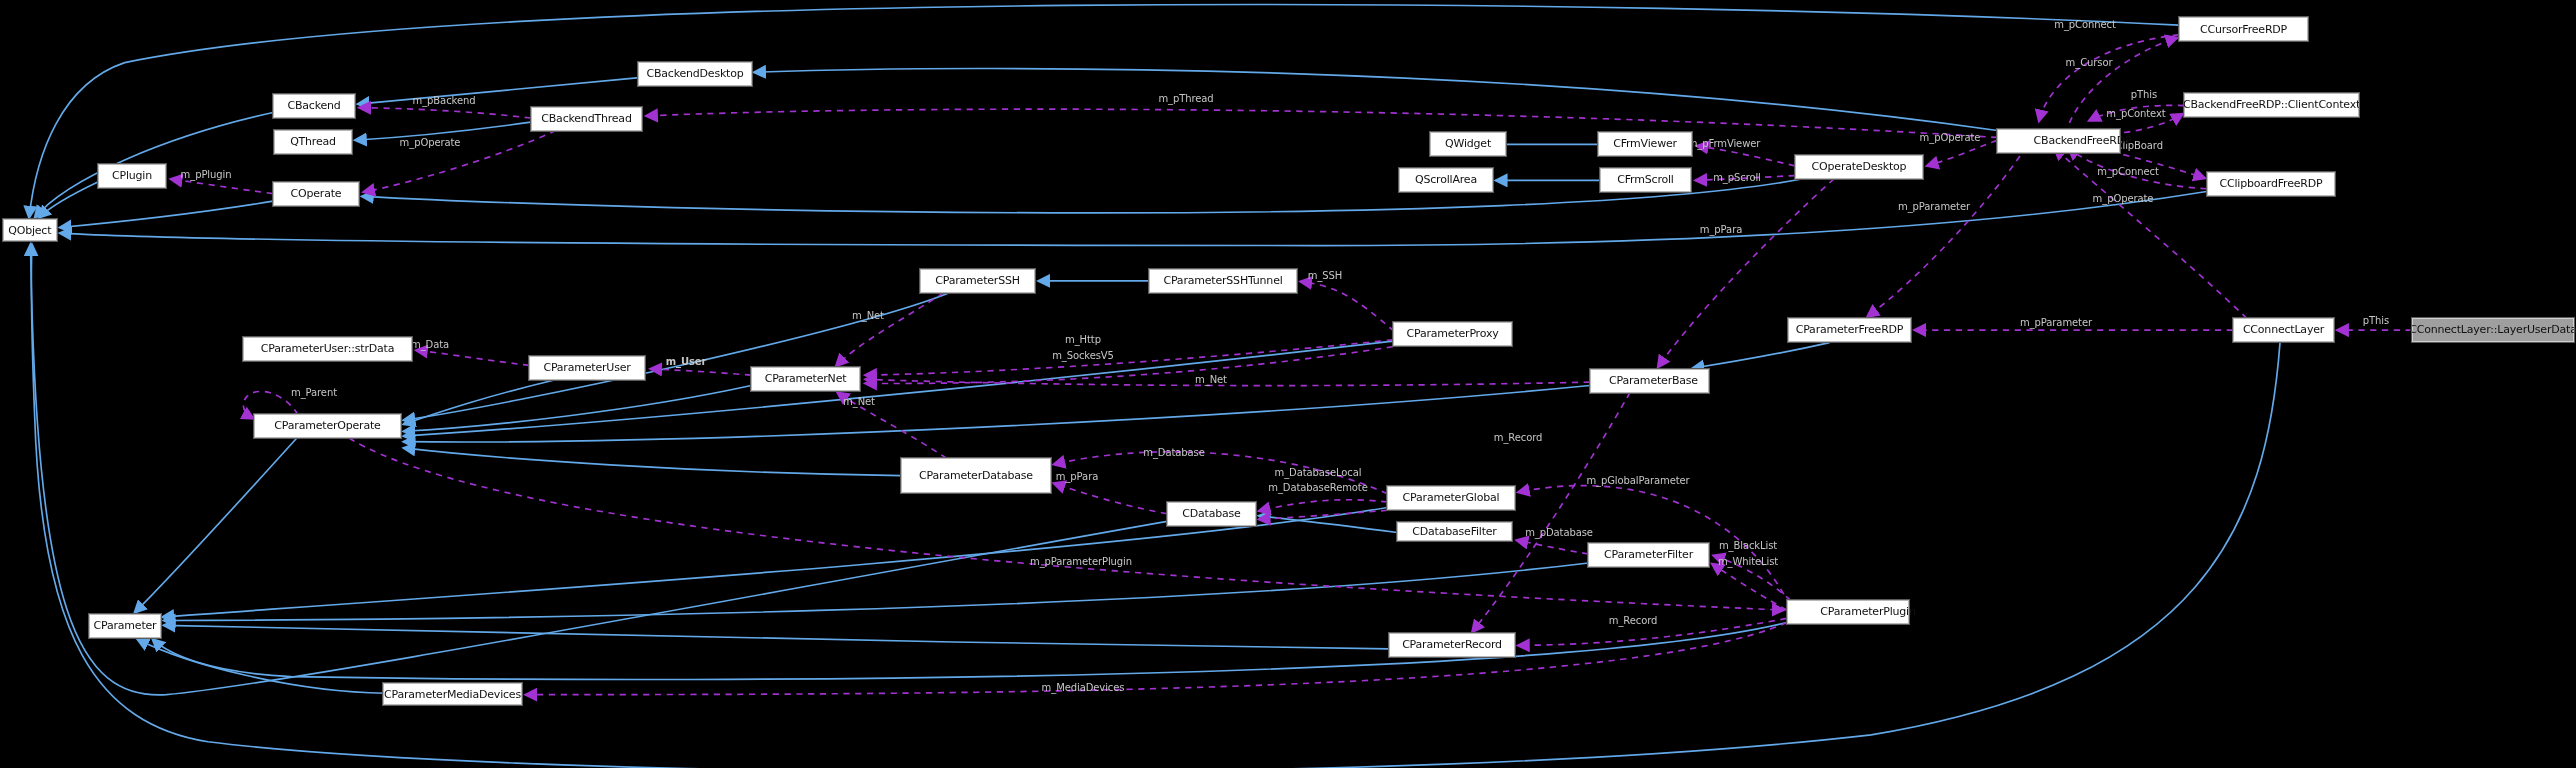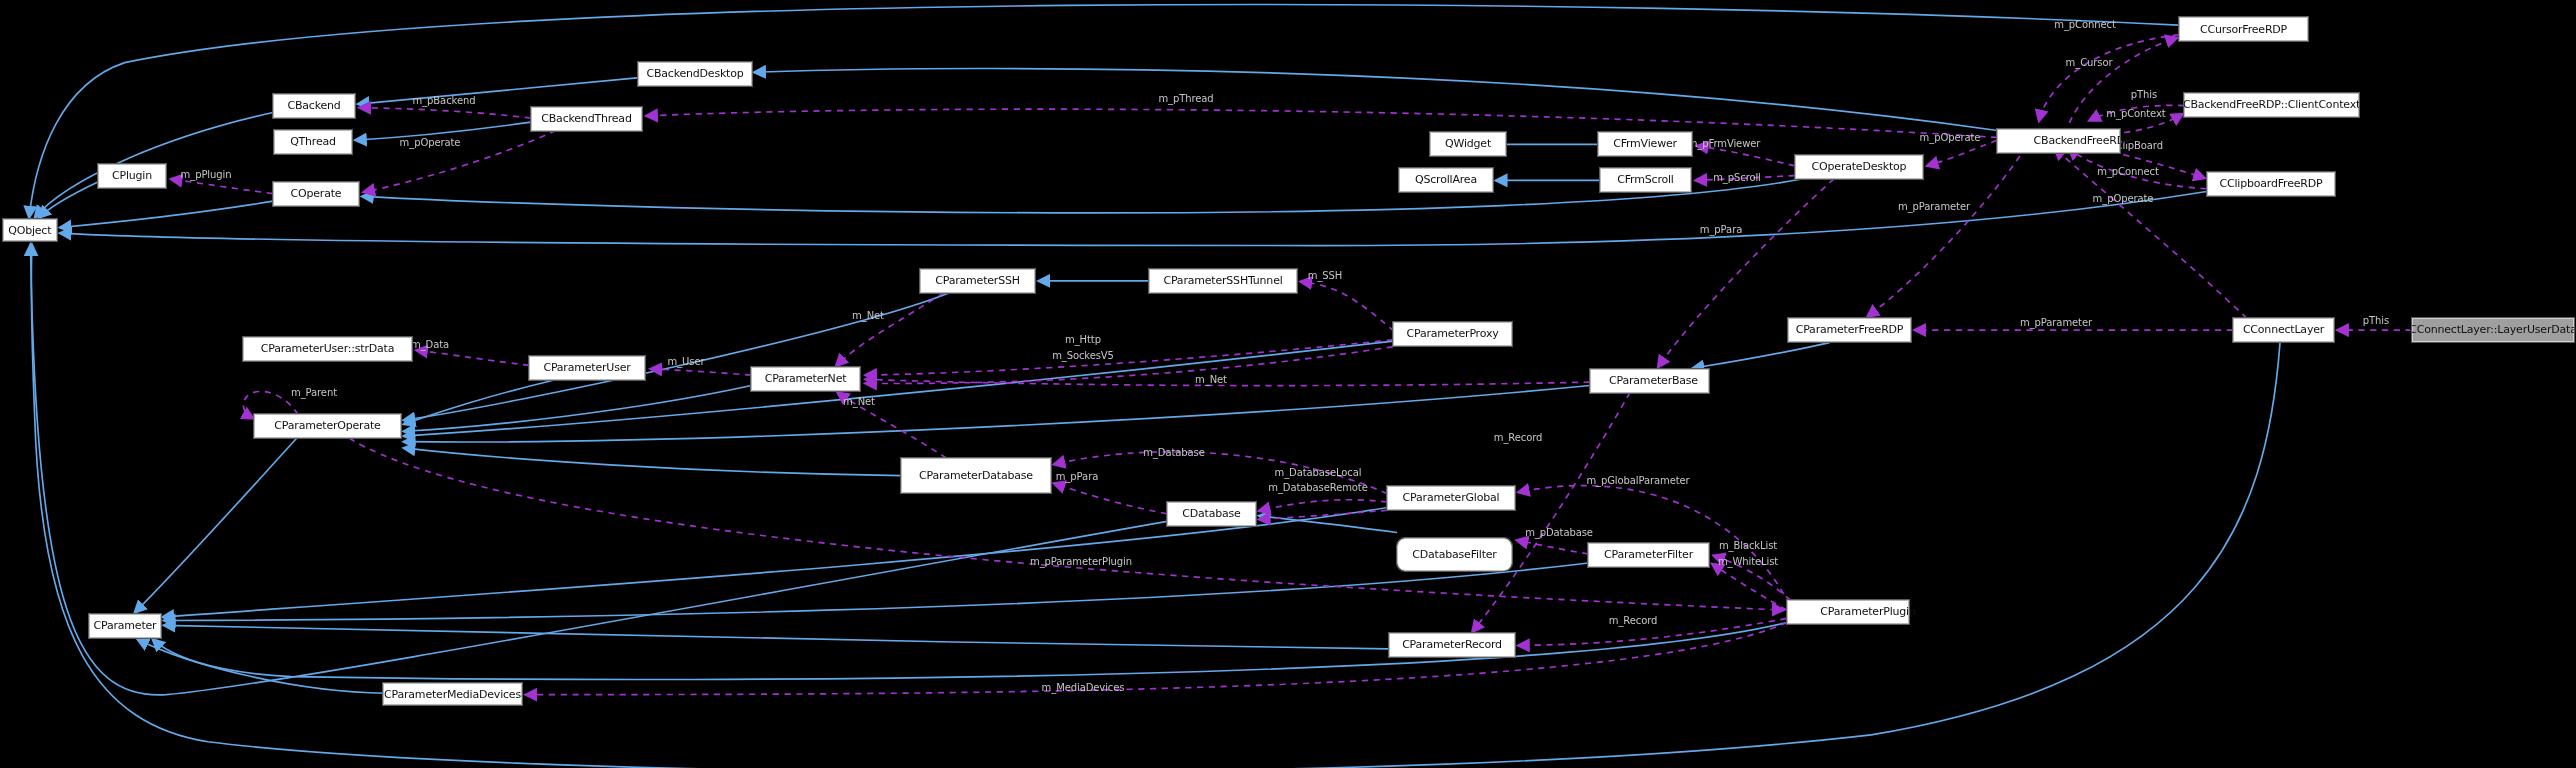--- a/index.html
+++ b/index.html
@@ -116,21 +116,21 @@
       <span class="edge-label" style="left: 1934px; top: 206px;">m_pParameter</span>
       <span class="edge-label" style="left: 2056px; top: 322px;">m_pParameter</span>
       <span class="edge-label" style="left: 2376px; top: 320px;">pThis</span>
       <span class="edge-label" style="left: 1721px; top: 229px;">m_pPara</span>
       <span class="edge-label" style="left: 1325px; top: 275px;">m_SSH</span>
       <span class="edge-label" style="left: 1083px; top: 339px;">m_Http</span>
       <span class="edge-label" style="left: 1083px; top: 355px;">m_SockesV5</span>
       <span class="edge-label" style="left: 1211px; top: 379px;">m_Net</span>
       <span class="edge-label" style="left: 868px; top: 315px;">m_Net</span>
       <span class="edge-label" style="left: 859px; top: 401px;">m_Net</span>
-      <span class="edge-label" style="left: 686px; top: 361px;">m_User</span>
+      <span class="edge-label" style="left: 686px; top: 361px; font-weight: bold;">m_User</span>
       <span class="edge-label" style="left: 430px; top: 344px;">m_Data</span>
       <span class="edge-label" style="left: 306px; top: 392px; margin-left: 8px;">m_Parent</span>
       <span class="edge-label" style="left: 1518px; top: 437px;">m_Record</span>
       <span class="edge-label" style="left: 1077px; top: 476px;">m_pPara</span>
       <span class="edge-label" style="left: 1174px; top: 452px;">m_Database</span>
       <span class="edge-label" style="left: 1318px; top: 472px;">m_DatabaseLocal</span>
       <span class="edge-label" style="left: 1318px; top: 487px;">m_DatabaseRemote</span>
       <span class="edge-label" style="left: 1638px; top: 480px;">m_pGlobalParameter</span>
       <span class="edge-label" style="left: 1559px; top: 532px;">m_pDatabase</span>
       <span class="edge-label" style="left: 1748px; top: 545px;">m_BlackList</span>
@@ -151,21 +151,21 @@
       <div class="node" style="left: 1149px; top: 269px; width: 148px; height: 23.6px;">CParameterSSHTunnel</div>
       <div class="node" style="left: 243px; top: 337px; width: 169px; height: 23.6px;">CParameterUser::strData</div>
       <div class="node" style="left: 529px; top: 356px; width: 116px; height: 23.6px;">CParameterUser</div>
       <div class="node" style="left: 751px; top: 367px; width: 109px; height: 23.6px;">CParameterNet</div>
       <div class="node" style="left: 254px; top: 414px; width: 147px; height: 23.6px;">CParameterOperate</div>
       <div class="node" style="left: 1393px; top: 322px; width: 119px; height: 23.6px;">CParameterProxy</div>
       <div class="node" style="left: 1590px; top: 369px; width: 119px; height: 23.6px; padding-left: 8px;">CParameterBase</div>
       <div class="node" style="left: 901px; top: 458px; width: 150px; height: 35px;">CParameterDatabase</div>
       <div class="node" style="left: 1167px; top: 502px; width: 89px; height: 23.6px;">CDatabase</div>
       <div class="node" style="left: 1387px; top: 486px; width: 128px; height: 23.6px;">CParameterGlobal</div>
-      <div class="node" style="left: 1397px; top: 538px; width: 115px; height: 33px; border-radius: 8px;">CDatabaseFilter</div>
+      <div class="node" style="left: 1397px; top: 522px; width: 115px; height: 19px;">CDatabaseFilter</div>
       <div class="node" style="left: 1588px; top: 543px; width: 121px; height: 23.6px;">CParameterFilter</div>
       <div class="node" style="left: 1389px; top: 633px; width: 126px; height: 23.6px;">CParameterRecord</div>
       <div class="node" style="left: 1787px; top: 600px; width: 122px; height: 23.6px; padding-left: 40px;">CParameterPlugin</div>
       <div class="node" style="left: 89px; top: 614px; width: 72px; height: 23.6px;">CParameter</div>
       <div class="node" style="left: 383px; top: 683px; width: 139px; height: 22px;">CParameterMediaDevices</div>
       <div class="node" style="left: 1408px; top: 132px; width: 76px; height: 23.6px; margin-left: 22px;">QWidget</div>
       <div class="node" style="left: 1598px; top: 132px; width: 94px; height: 23.6px;">CFrmViewer</div>
       <div class="node" style="left: 1399px; top: 168px; width: 94px; height: 23.6px;">QScrollArea</div>
       <div class="node" style="left: 1600px; top: 168px; width: 91px; height: 23.6px;">CFrmScroll</div>
       <div class="node" style="left: 1795px; top: 155px; width: 128px; height: 23.6px;">COperateDesktop</div>

